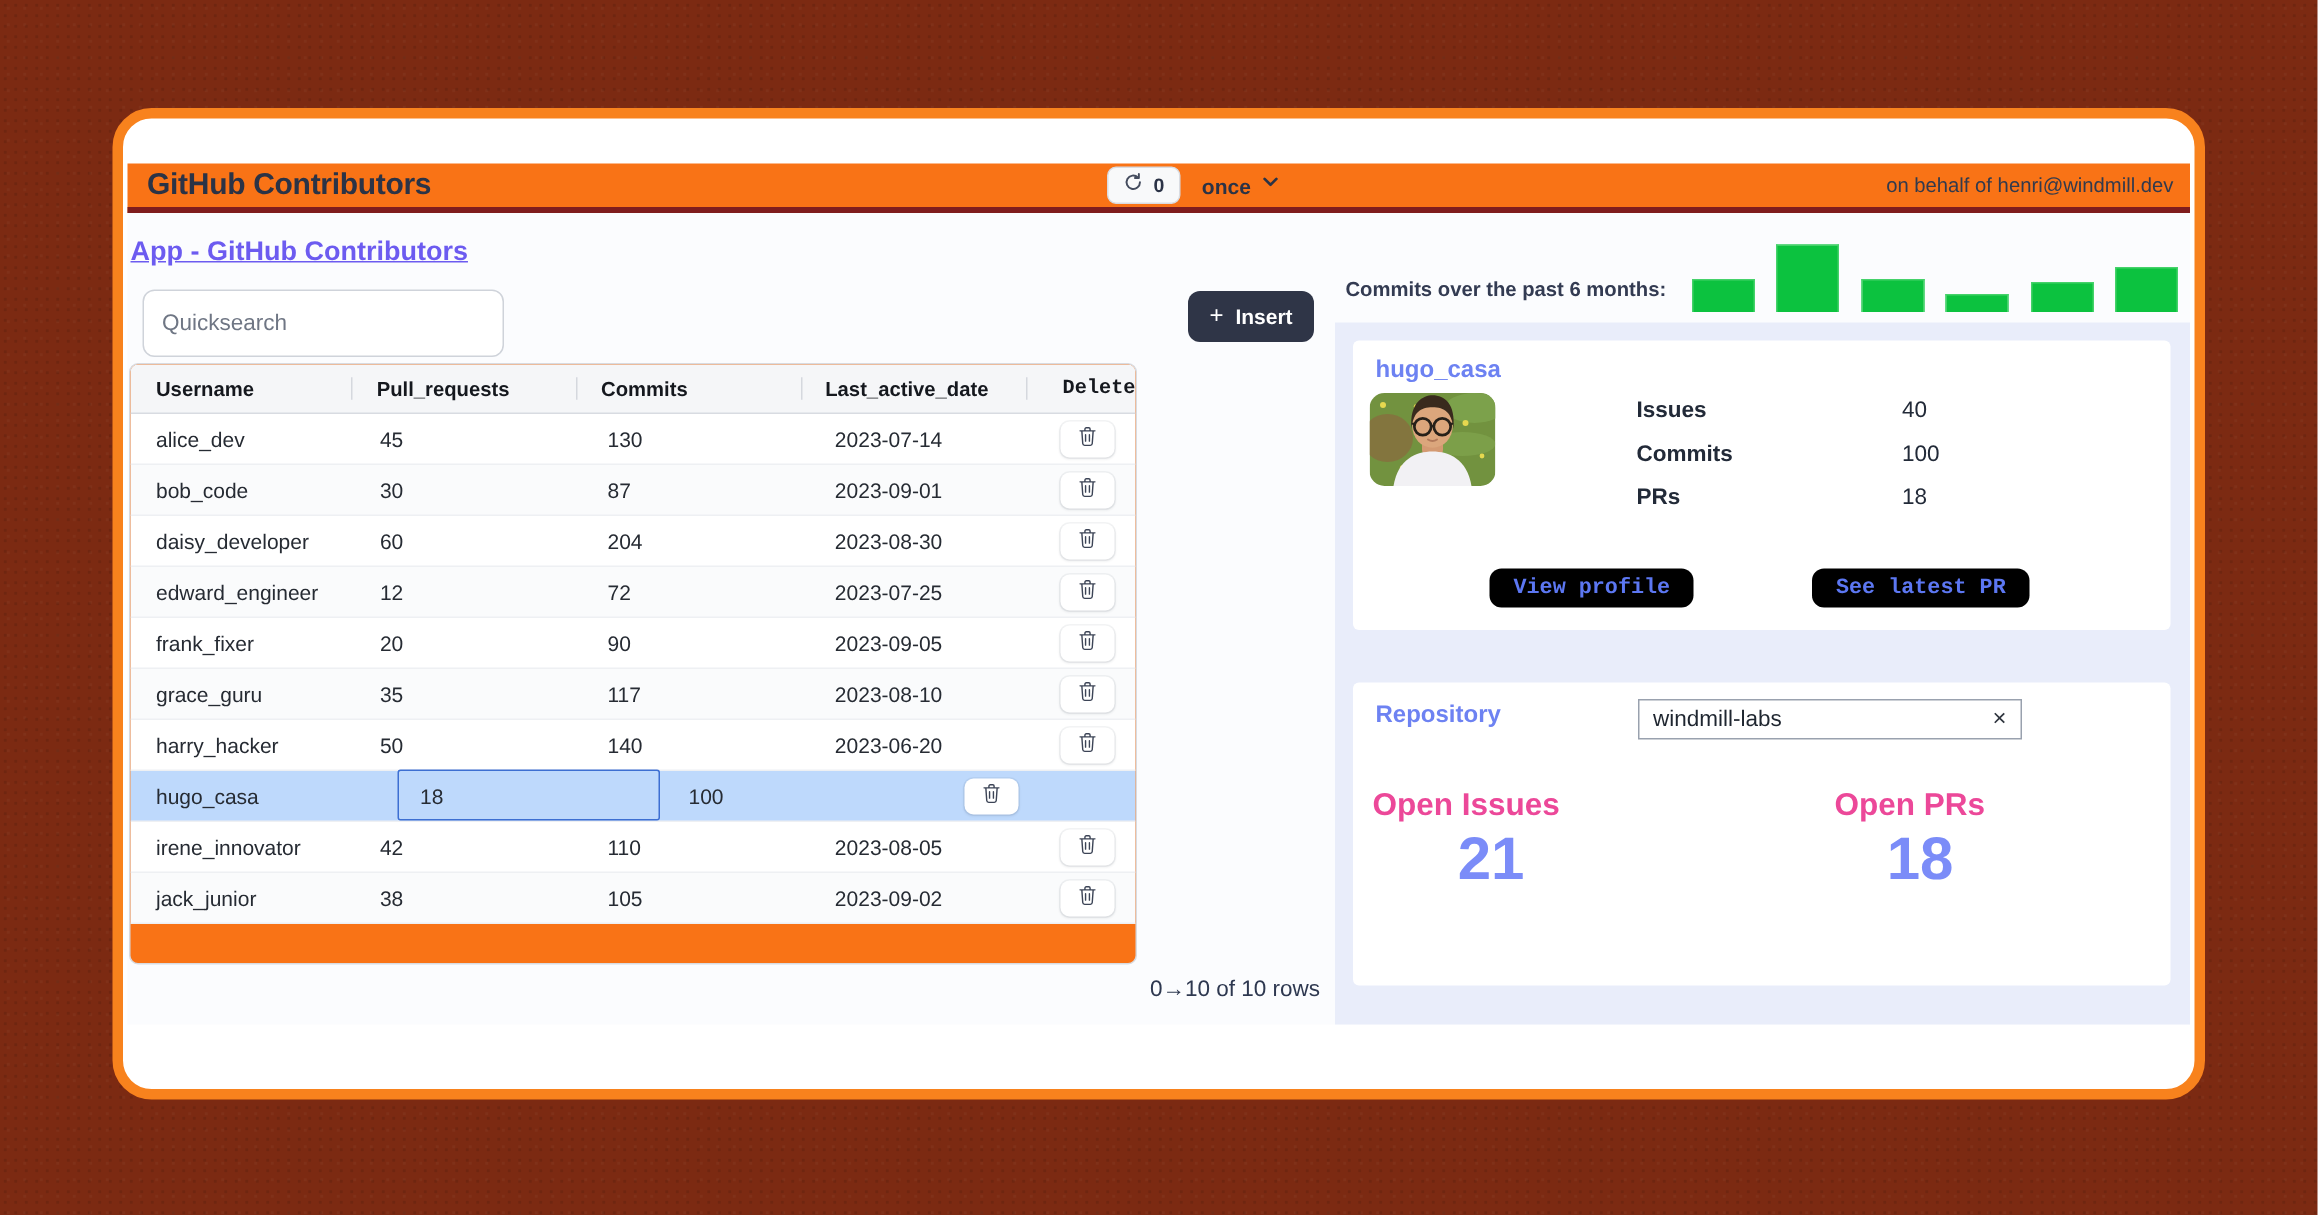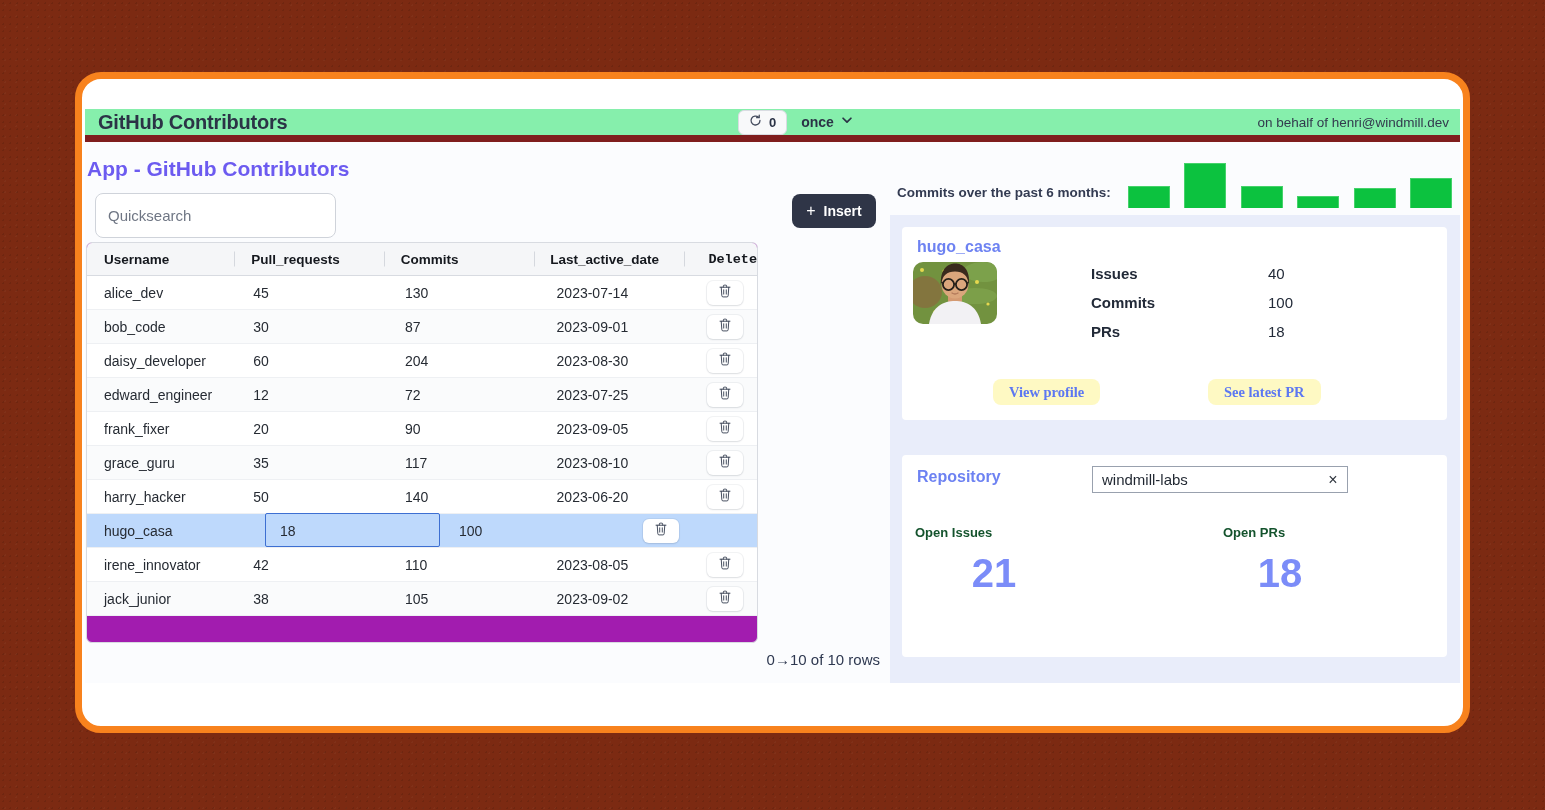--- a/index.html
+++ b/index.html
@@ -14,53 +14,53 @@
     overflow: hidden;
   }
   .app {
     position:absolute; left:75px; top:72px; width:1395px; height:661px;
     background:#ffffff; border:7px solid #f8821d; border-radius:26px;
     overflow:hidden;
   }
   
   .topbar {
     position:absolute; left:3px; right:3px; top:30px; height:33px;
-    background:#86efac; border-bottom:7px solid #7f1d1d;
+    background:#f97316; border-bottom:4px solid #7f1d1d;
     display:flex; align-items:center;
   }
   .win-title { margin-left:13px; font-size:20px; font-weight:bold; color:#2b3346; letter-spacing:-0.2px; }
   .sched-group { position:absolute; left:653px; top:0; height:100%; display:flex; align-items:center; gap:14px; }
   .refresh-pill {
     display:flex; align-items:center; gap:7px; height:25px; padding:0 10px;
     background:#f8f9fa; border:1px solid #d9dce2; border-radius:6px; cursor:pointer;
   }
   .refresh-count { font-size:13px; font-weight:bold; color:#2b3346; }
   .sched-select { display:flex; align-items:center; gap:6px; cursor:pointer; }
   .sched-label { font-size:14px; font-weight:bold; color:#2b3346; }
   .behalf { position:absolute; right:11px; font-size:13.5px; color:#323a4d; }
   
   .canvas { position:absolute; left:3px; right:3px; top:63px; height:541px; background:#fbfcfe; }
-  .app-title { position:absolute; left:2px; top:15px; font-size:21px; font-weight:bold; color:#6c5bf0; }
+  .app-title { position:absolute; left:2px; top:15px; font-size:18px; font-weight:bold; color:#6c5bf0;text-decoration:underline; }
   .search-input {
     position:absolute; left:10px; top:51px; width:241px; height:45px;
     border:1px solid #cfd3da; border-radius:8px; background:#fff; padding:0 12px;
     font-size:15px; color:#1f2630; font-family:"Liberation Sans",sans-serif; outline:none;
   }
   .search-input::placeholder { color:#6f7684; }
   .insert-btn {
     position:absolute; left:707px; top:52px; width:84px; height:34px;
     background:#2f3547; color:#fff; border:none; border-radius:8px; cursor:pointer;
     font-size:14px; font-weight:bold; font-family:"Liberation Sans",sans-serif;
     display:flex; align-items:center; justify-content:center; gap:8px;
   }
   .insert-plus { font-weight:normal; font-size:16px; line-height:1; margin-top:-1px; }
   
   .table {
     position:absolute; left:1px; top:100px; width:672px; height:401px;
-    background:#a21caf; border:1px solid #d8dbe1; border-radius:6px; overflow:hidden;
+    background:#f97316; border:1px solid #d8dbe1; border-radius:6px; overflow:hidden;
   }
   .thead { display:flex; height:33px; background:#f5f6f8; border-bottom:1px solid #d8dbe1; align-items:center; }
   .th { position:relative; font-size:13.5px; font-weight:bold; color:#15181e; padding-left:17px; }
   .th + .th::before { content:""; position:absolute; left:0; top:50%; transform:translateY(-50%); width:1px; height:15px; background:#d5d8de; }
   .tr { display:flex; height:34px; align-items:center; border-bottom:1px solid #eef0f3; background:#fff; }
   .tr:nth-child(even) { background:#fafbfc; }
   .tr.selected { background:#bed9fc; }
   .td { font-size:14px; color:#262b33; padding-left:17px; position:relative; height:100%; display:flex; align-items:center; }
   .c-user, .col-user { width:176px; }
   .c-pr,   .col-pr   { width:179px; }
@@ -88,33 +88,33 @@
   .profile-card { top:12px; height:193px; }
   .repo-card { top:240px; height:202px; }
   .link-title { font-size:16px; font-weight:bold; color:#6d82f2; cursor:pointer; }
   .profile-name { position:absolute; left:15px; top:11px; }
   .avatar { position:absolute; left:11px; top:35px; width:84px; height:62px; border-radius:10px; overflow:hidden; }
   .stat-label { position:absolute; left:189px; font-size:15px; font-weight:bold; color:#222a38; }
   .stat-value { position:absolute; left:366px; font-size:15px; color:#222a38; }
   .stat-y0 { top:38px; } .stat-y1 { top:67px; } .stat-y2 { top:96px; }
   .card-btn {
     position:absolute; top:152px; height:26px; padding:0 16px;
-    background:#fef9c3; border:none; border-radius:8px; cursor:pointer;
-    font-size:14.5px; font-weight:bold; color:#5c77f2; font-family:Liberation Serif, serif;
+    background:#000000; border:none; border-radius:8px; cursor:pointer;
+    font-size:14.5px; font-weight:bold; color:#5c77f2; font-family:Liberation Mono, monospace;
   }
   .btn-profile { left:91px; }
   .btn-latest-pr { left:306px; }
   .repo-title { position:absolute; left:15px; top:13px; }
   .repo-input-wrap { position:absolute; left:190px; top:11px; width:256px; height:27px; border:1px solid #99a1ae; background:#fff; }
   .repo-input {
     position:absolute; left:0; top:0; width:100%; height:100%; border:none; outline:none;
     padding:0 26px 0 9px; font-size:15px; color:#1f2630; font-family:"Liberation Sans",sans-serif; background:transparent;
   }
   .repo-clear { position:absolute; right:4px; top:1px; width:20px; height:23px; border:none; background:transparent; cursor:pointer; font-size:16px; color:#30363f; line-height:23px; }
-  .metric-label { position:absolute; top:70px; font-size:13px; font-weight:bold; color:#14532d; }
+  .metric-label { position:absolute; top:70px; font-size:21px; font-weight:bold; color:#ec4899; }
   .metric-value { position:absolute; top:96px; width:140px; text-align:center; font-size:40px; font-weight:bold; color:#7b8cf8; }
   .m0 .metric-label { left:13px; }  .m0 .metric-value { left:22px; }
   .m1 .metric-label { left:321px; } .m1 .metric-value { left:308px; }
 </style>
 </head>
 <body>
 
 <div class="app">
 
   <div class="topbar">

